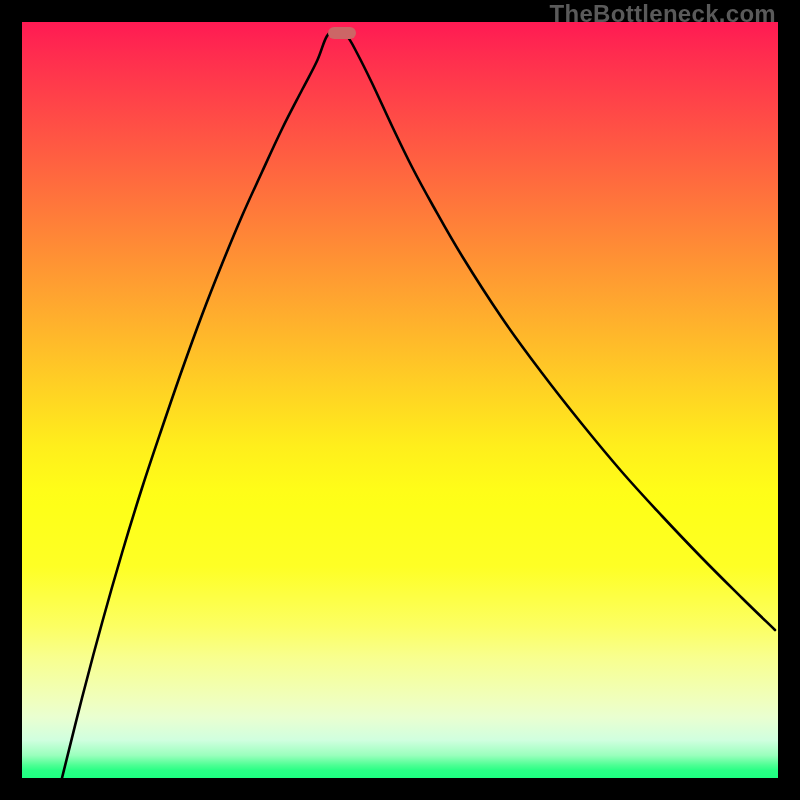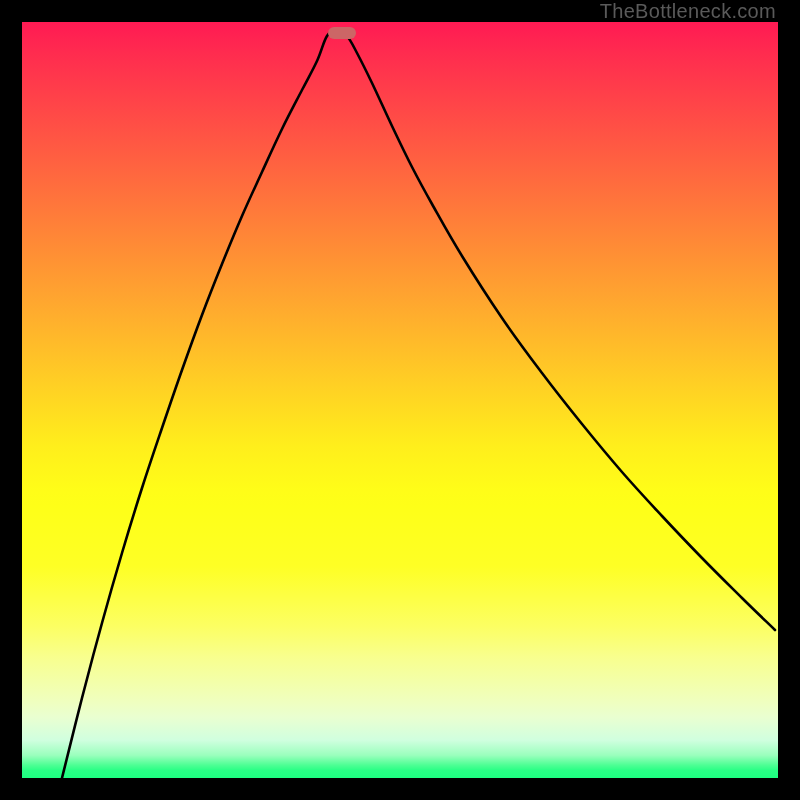--- a/index.html
+++ b/index.html
@@ -49,22 +49,22 @@
       #4dff94 98.3%,
       #29ff85 99%,
       #1dff81 100%
     );
   }
   .watermark {
     position: absolute;
     top: 0px;
     right: 24px;
     font-family: Arial, Helvetica, sans-serif;
-    font-size: 20px;
-    font-weight: normal;
+    font-size: 24px;
+    font-weight: bold;
     color: #5a5a5a;
     letter-spacing: 0.3px;
     user-select: none;
   }
   svg.curve {
     position: absolute;
     left: 22px;
     top: 22px;
     width: 756px;
     height: 756px;

